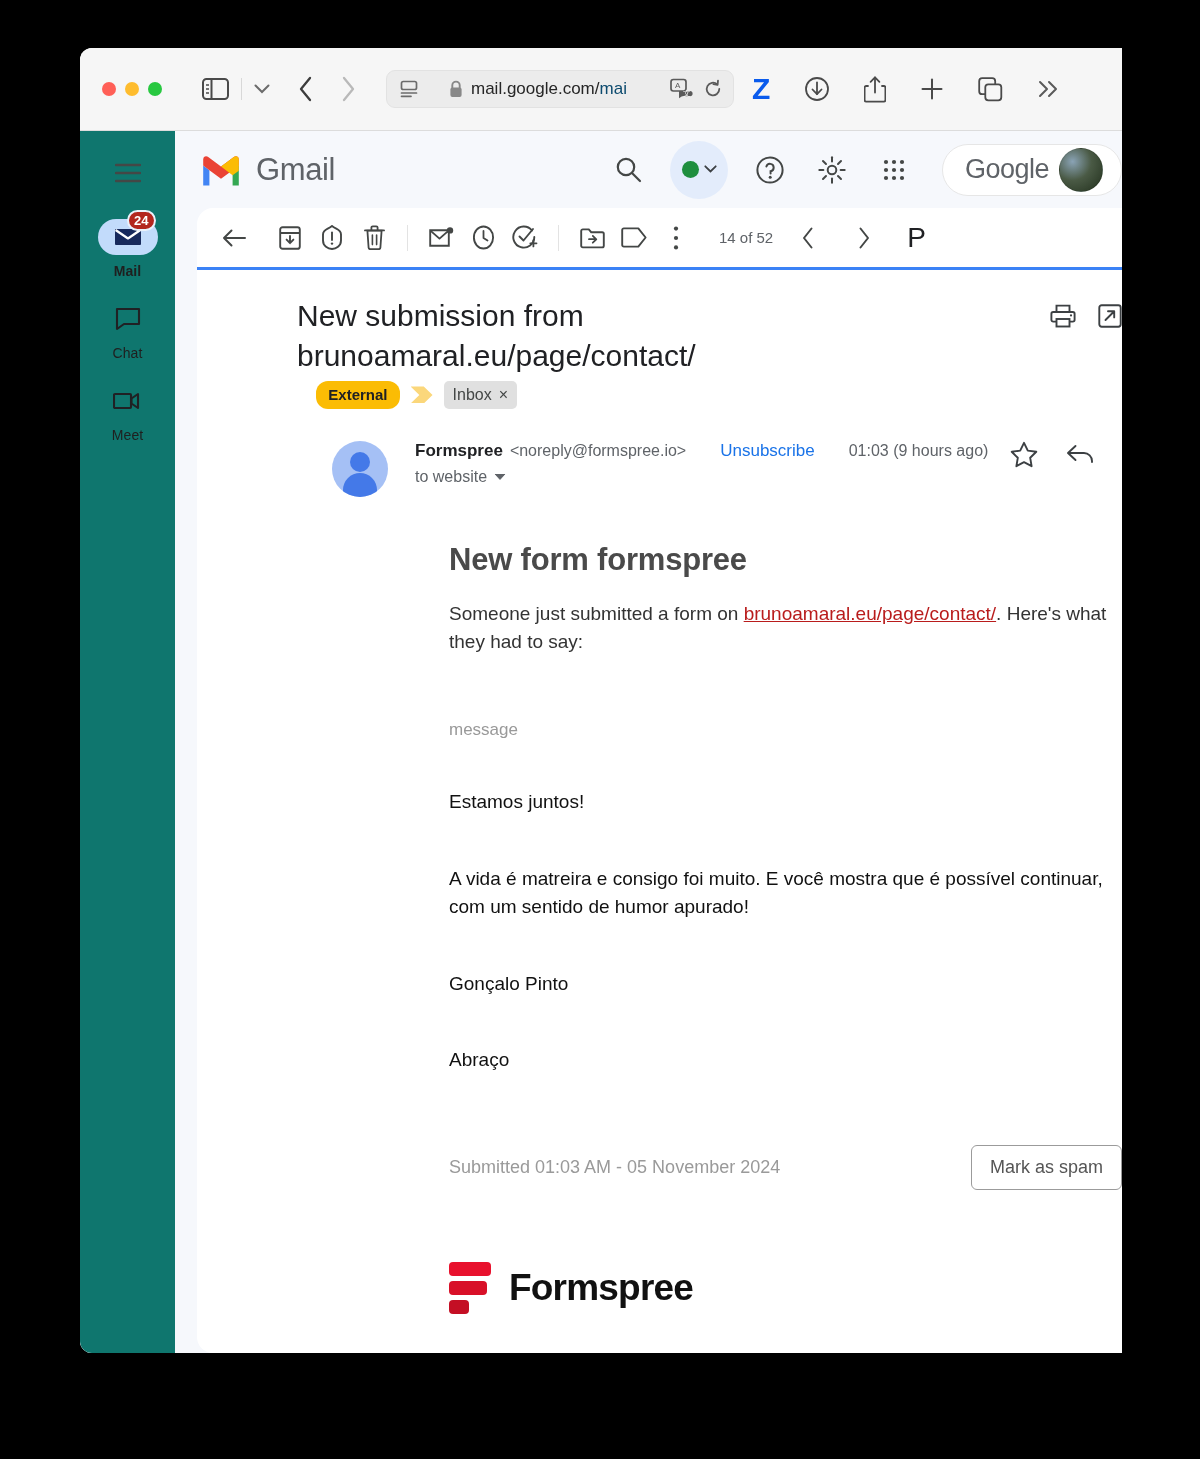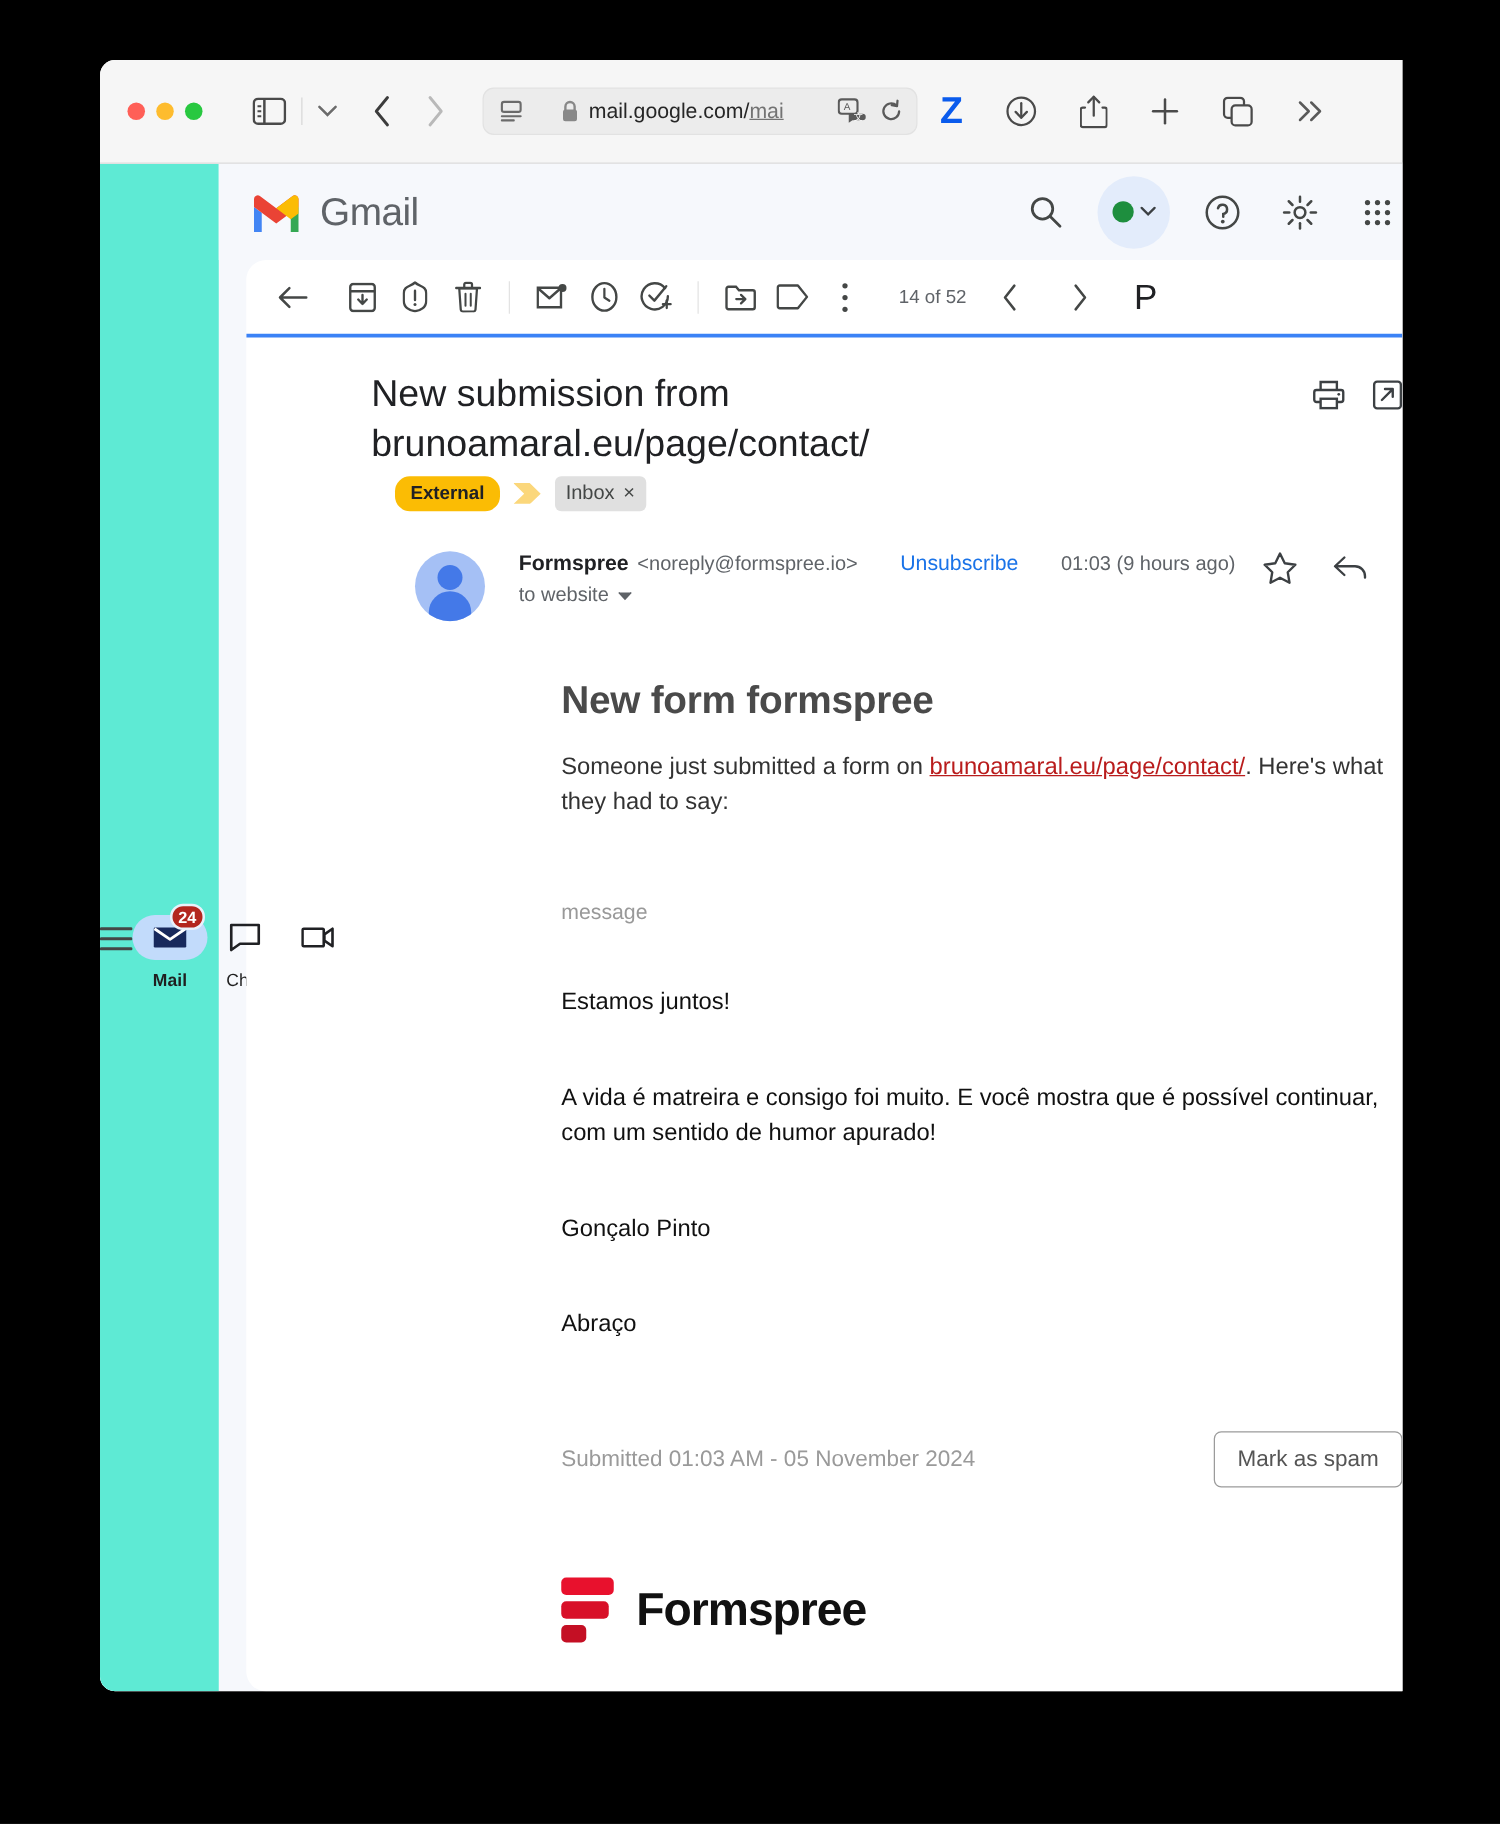--- a/index.html
+++ b/index.html
@@ -61,44 +61,44 @@
     display: flex; align-items: center;
     padding: 0 10px 0 12px;
     gap: 8px;
   }
   #url-text {
     font-size: 17px; color: #262626; white-space: nowrap;
     overflow: hidden; flex: 1;
     -webkit-mask-image: linear-gradient(to right, #000 82%, transparent 99%);
             mask-image: linear-gradient(to right, #000 82%, transparent 99%);
   }
-  #url-text .dim { color: #737373; text-decoration: underline; }
+  #url-text .dim { color: #0c4a6e; }
 
   .chrome-right { display: flex; align-items: center; gap: 0; margin-left: 18px; }
   .chrome-right > * { margin-right: 34px; }
   .chrome-right > *:last-child { margin-right: 0; }
 
   .zotero-z {
     font-size: 30px; font-weight: 800; color: #0a5bed;
     font-family: "Liberation Sans", sans-serif; line-height: 1;
   }
 
   
   #gmail-app {
     display: flex;
     height: calc(100% - 83px);
     background: #f6f8fc;
   }
 
   
   #left-rail {
     width: 95px; flex: none;
-    background: #5eead4;
+    background: #0f766e;
     padding-top: 18px;
-    display: flex; flex-direction: row; align-items: center;
+    display: flex; flex-direction: column; align-items: center;
   }
   #hamburger { width: 48px; height: 48px; display:flex; align-items:center; justify-content:center; cursor:default; }
   .rail-item {
     margin-top: 22px; width: 72px;
     display: flex; flex-direction: column; align-items: center;
     cursor: default;
   }
   .rail-icon-wrap {
     width: 60px; height: 36px; border-radius: 18px;
     display: flex; align-items: center; justify-content: center;
@@ -468,20 +468,24 @@
                   <circle cx="12" cy="4" r="2.1"></circle>
                   <circle cx="20" cy="4" r="2.1"></circle>
                 <circle cx="4" cy="12" r="2.1"></circle>
                   <circle cx="12" cy="12" r="2.1"></circle>
                   <circle cx="20" cy="12" r="2.1"></circle>
                 <circle cx="4" cy="20" r="2.1"></circle>
                   <circle cx="12" cy="20" r="2.1"></circle>
                   <circle cx="20" cy="20" r="2.1"></circle>
               </g>
             </svg>
+          </div>
+          <div id="google-chip">
+            <span id="google-chip-label">Google</span>
+            <span id="account-avatar"></span>
           </div>
         </div>
       </div>
 
       <div id="reading-pane">
 
         <div id="mail-toolbar">
           <div class="tb-icon">
             <svg width="25" height="20" viewBox="0 0 25 20">
                 <path d="M23 10 H2 M9.5 2.5 L2 10 L9.5 17.5" fill="none" stroke="#444746" stroke-width="2" stroke-linecap="round" stroke-linejoin="round"></path>

